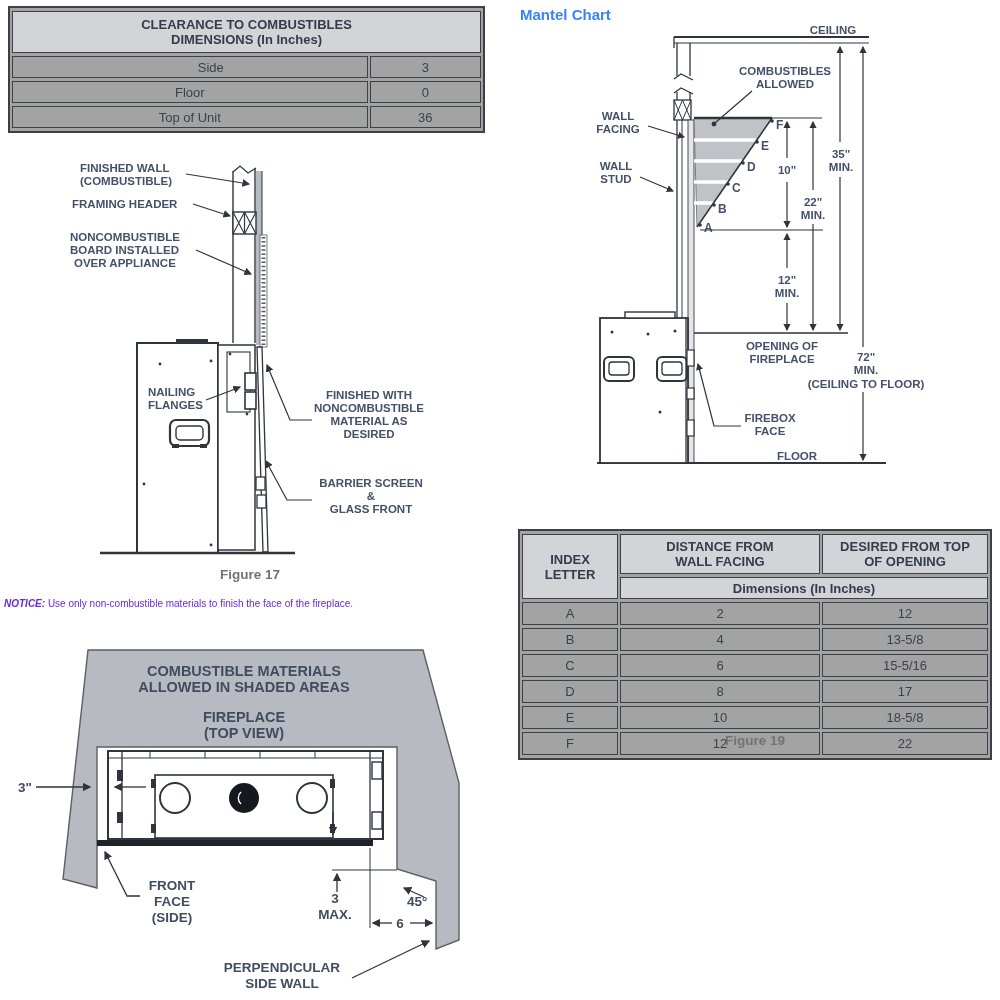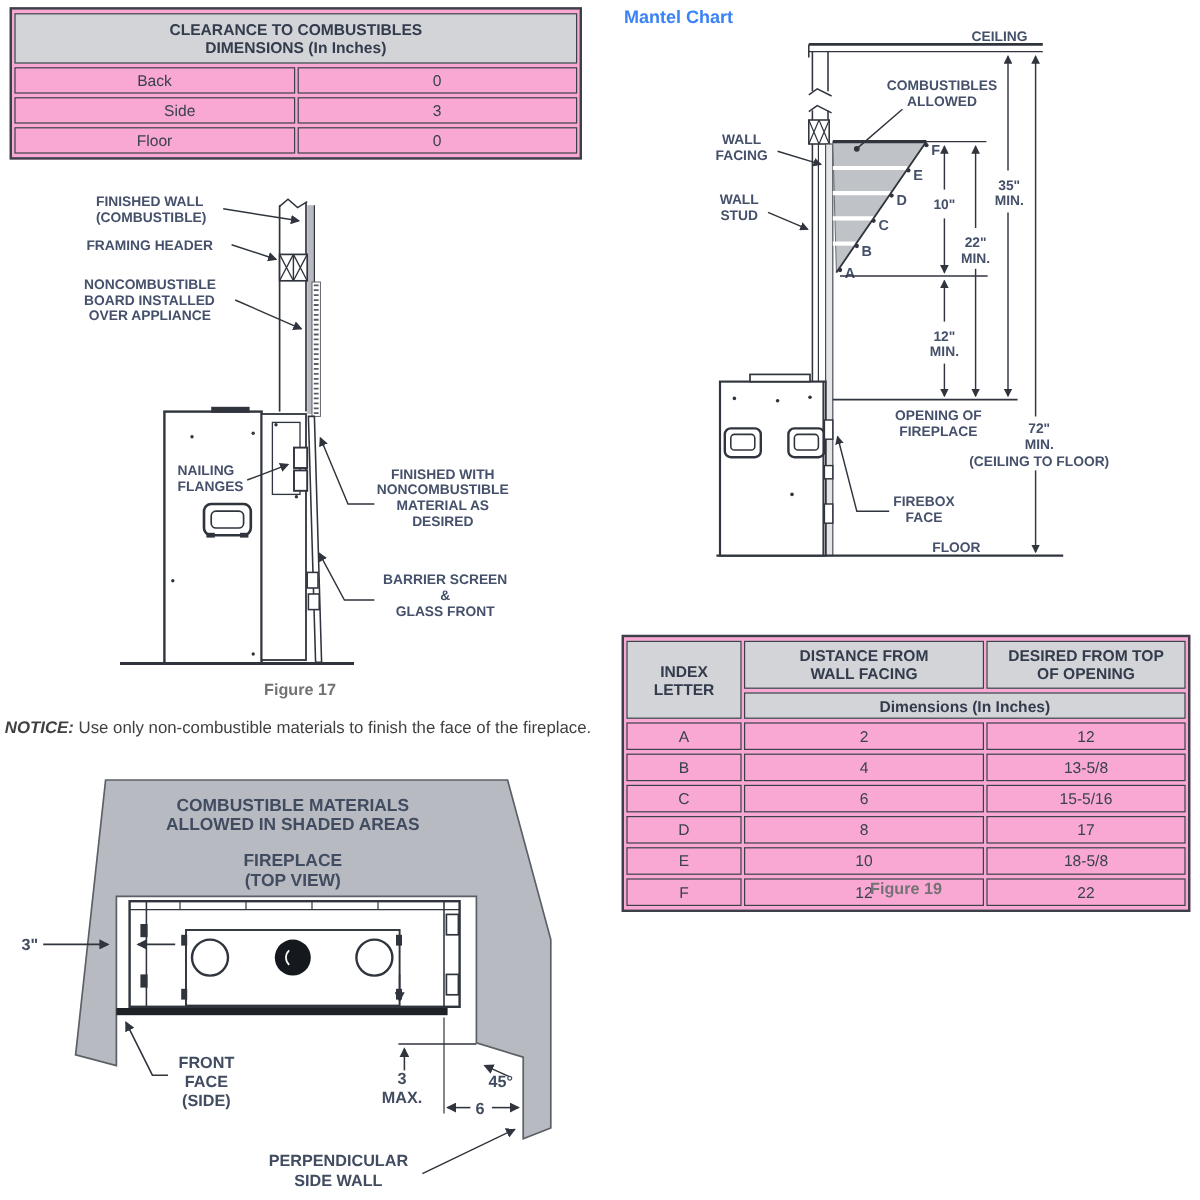--- a/index.html
+++ b/index.html
@@ -1,59 +1,59 @@
 <!DOCTYPE html>
 <html><head>
 <meta charset="utf-8">
 <style>
   html,body{margin:0;padding:0;width:1000px;height:1000px;background:#fff;overflow:hidden;position:relative;
     font-family:"Liberation Sans",sans-serif;color:#3a4150;}
   .abs{position:absolute;}
   
-  table.doc{border-collapse:separate;border-spacing:2px 3px;border:2px solid #3b4049;background:#f9a8d4;}
+  table.doc{border-collapse:separate;border-spacing:2px 3px;border:2px solid #3b4049;background:#a3a3a3;}
   table.doc td,table.doc th{border:1.5px solid #3b4049;font-size:13px;text-align:center;vertical-align:middle;
     padding:1px 4px;color:#39404f;}
   table.doc th{background:#d2d4d7;font-weight:700;color:#333b4c;}
   table.doc td{font-weight:400;}
   .caption{font-weight:700;font-size:13.5px;color:#737373;text-align:center;}
   .title{font-weight:700;font-size:15px;color:#3b82f6;}
   
   .lbl{font:700 11.5px "Liberation Sans",sans-serif;fill:#45506a;}
   .dim{font:700 11.5px "Liberation Sans",sans-serif;fill:#45506a;}
   .ltr{font:700 12px "Liberation Sans",sans-serif;fill:#45506a;}
   .tlbl{font:700 13.5px "Liberation Sans",sans-serif;fill:#424c61;}
   .tlbl2{font:700 14.5px "Liberation Sans",sans-serif;fill:#424c61;}
   .ln{stroke:#2f343d;fill:none;}
   .shape{stroke:#2f343d;fill:#fff;}
   .gray{fill:#b7bac0;stroke:#5b5f66;stroke-width:1.4;}
-  .notice{font-size:14px;color:#404040;line-height:1.35;}
+  .notice{font-size:10px;color:#6d28d9;line-height:1.35;}
   .notice b{font-style:italic;font-weight:700;}
 </style>
 </head>
 <body>
 
 <table class="doc abs" style="left:8px;top:6px;width:477px;">
   <tbody>
       <tr>
     <th colspan="2" style="height:38px;">
       <span style="display:block;">CLEARANCE TO COMBUSTIBLES</span>
       <span style="display:block;">DIMENSIONS (In Inches)</span>
     </th>
   </tr>
   <tr>
-    <td style="width:50%;height:18px;">Back</td>
-    <td>0</td>
-  </tr>
-  <tr>
     <td style="height:18px;padding-left:46px;">Side</td>
     <td>3</td>
   </tr>
   <tr>
     <td style="height:18px;">Floor</td>
     <td>0</td>
+  </tr>
+  <tr>
+    <td style="height:18px;">Top of Unit</td>
+    <td>36</td>
   </tr>
 </tbody>
   </table>
 
 <svg class="abs" style="left:0;top:150px;" width="500" height="412" viewBox="0 150 500 412">
   <defs>
     <marker id="a17" viewBox="0 0 10 10" refX="8.5" refY="5" markerWidth="6.5" markerHeight="6.5" orient="auto">
       <path d="M0,0L10,5L0,10z" fill="#2f343d"></path>
     </marker>
   </defs>

